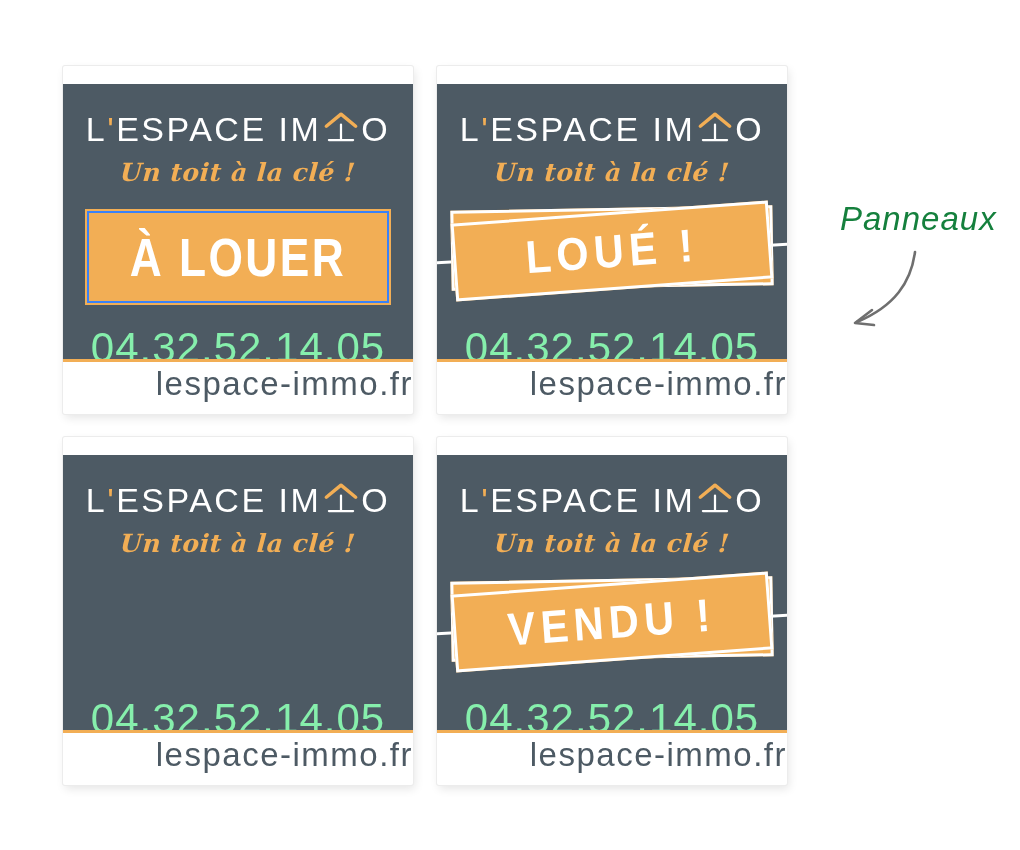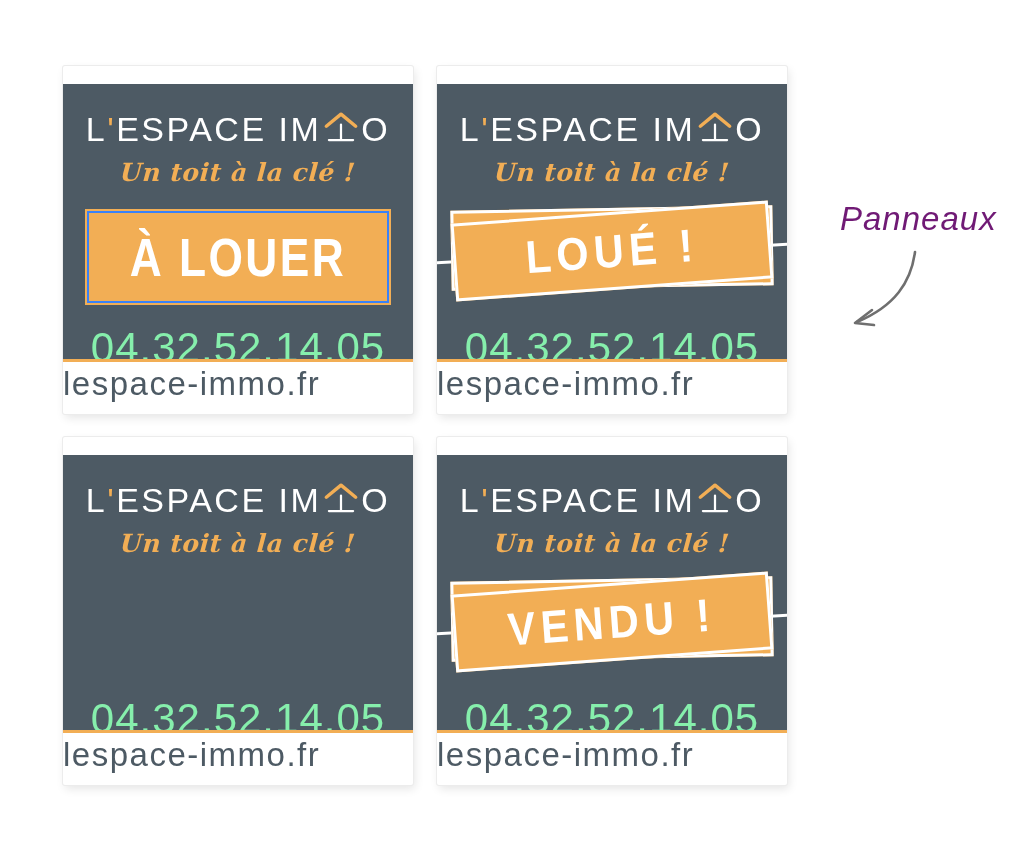--- a/index.html
+++ b/index.html
@@ -10,21 +10,21 @@
   
   .sign{
     position:absolute;width:350px;height:348px;background:#ffffff;
     box-shadow:0 0 0 1px #ececec,2px 4px 10px rgba(0,0,0,0.10);
     overflow:hidden;border-radius:2px;
   }
   .sign-dark{position:absolute;left:0;top:0;width:350px;height:293px;background:#4d5a64;overflow:hidden;margin-top:18px;}
   .divider{position:absolute;left:0;top:293px;width:350px;height:3px;background:#f2ae55;}
   .sign-footer{
     position:absolute;left:0;top:296px;width:350px;height:44px;background:#ffffff;
-    display:flex;align-items:center;justify-content:flex-start;
+    display:flex;align-items:center;justify-content:flex-end;
   }
   .footer-text{color:#4d5a64;font-size:33px;font-weight:400;letter-spacing:1.5px;}
   
   .logo{
     position:absolute;left:0;top:26px;width:350px;text-align:center;color:#ffffff;
     font-size:34px;font-weight:400;letter-spacing:2.5px;white-space:nowrap;
   }
   .logo .apos{color:#f2ae55;font-weight:400;}
   .house{height:36px;width:38px;vertical-align:-5px;margin:0 1px;}
   
@@ -61,21 +61,21 @@
     color:#ffffff;font-weight:bold;font-size:46px;letter-spacing:6px;white-space:nowrap;
     transform:scaleX(0.9);
   }
   
   .phone{
     position:absolute;left:0;top:240px;width:350px;text-align:center;color:#86efac;
     font-size:42px;font-weight:400;letter-spacing:1px;white-space:nowrap;
   }
   
   .annotation-label{
-    position:absolute;left:840px;top:200px;width:160px;color:#701a75;
+    position:absolute;left:840px;top:200px;width:160px;color:#15803d;
     font-style:italic;font-size:33px;letter-spacing:1px;
   }
   .annotation-arrow{position:absolute;left:843px;top:246px;}
 </style>
 </head>
 <body>
 
 <div id="canvas">
 
   <div class="sign" style="left:63px;top:66px">

